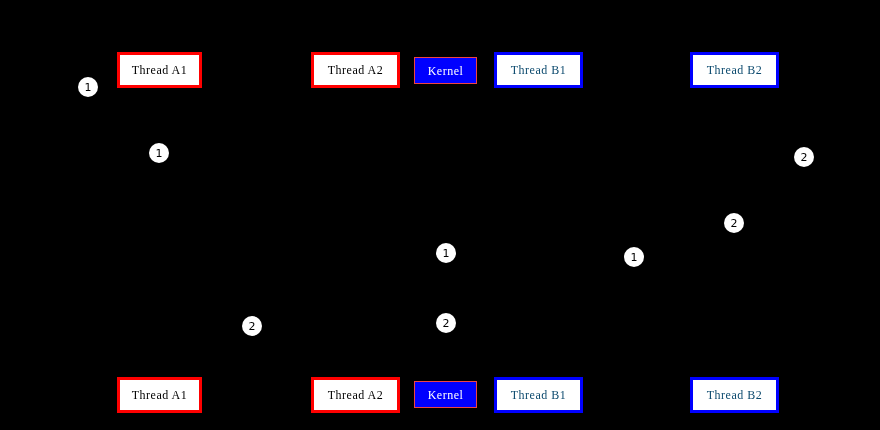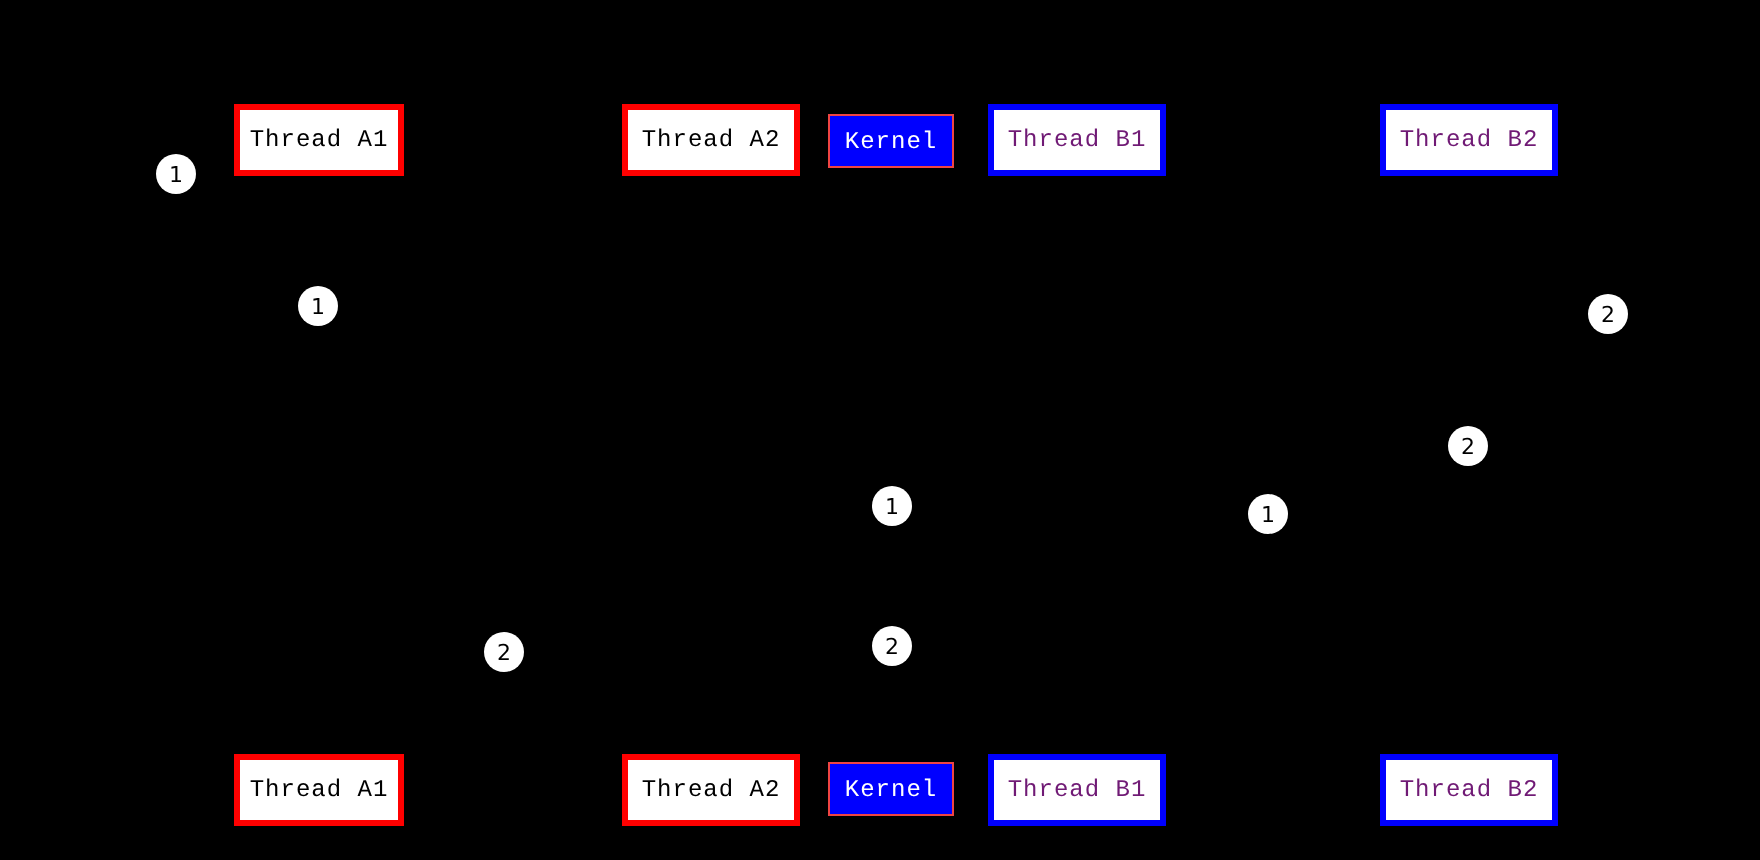--- a/index.html
+++ b/index.html
@@ -17,35 +17,35 @@
     font-family: "DejaVu Sans Mono", "Liberation Mono", monospace;
   }
 
   
   .participant {
     position: absolute;
     box-sizing: border-box;
     display: flex;
     align-items: center;
     justify-content: center;
-    font-family: Liberation Mono, monospace;
+    font-family: Liberation Serif, serif;
     font-size: 12px;
     letter-spacing: 0.5px;
     white-space: nowrap;
     line-height: 1;
   }
   .participant.outline-red {
     background: #ffffff;
     border: 3px solid #ff0000;
     color: #000000;
   }
   .participant.outline-blue {
     background: #ffffff;
     border: 3px solid #0000ff;
-    color: #701a75;
+    color: #0c4a6e;
   }
   .participant.filled-blue {
     background: #0000ff;
     border: 1px solid #ef4444;
     color: #ffffff;
   }
 
   
   .lifeline {
     position: absolute;

